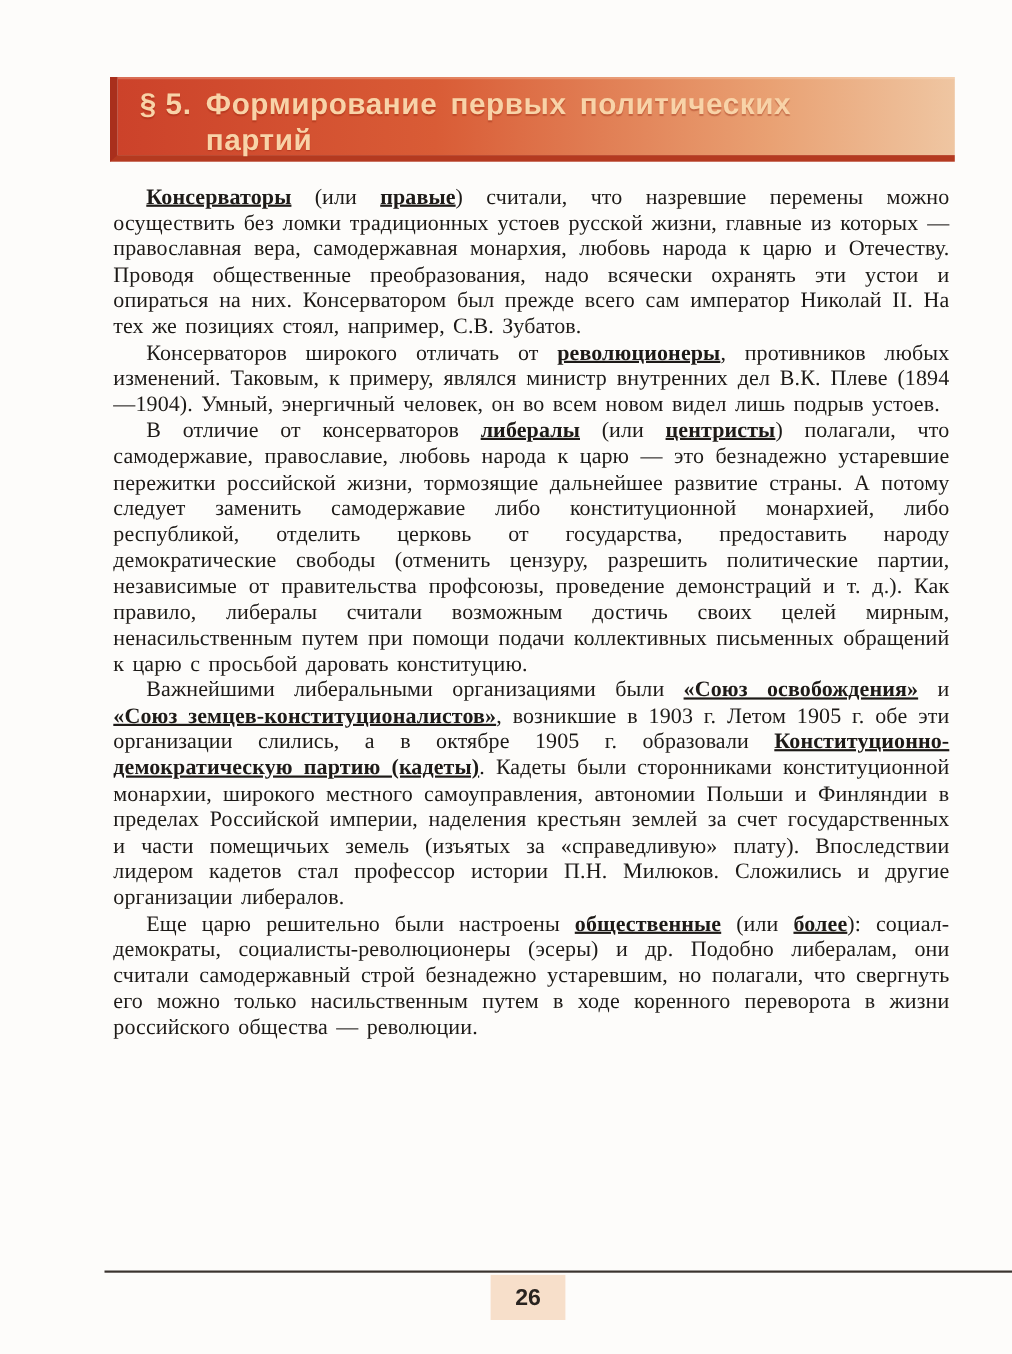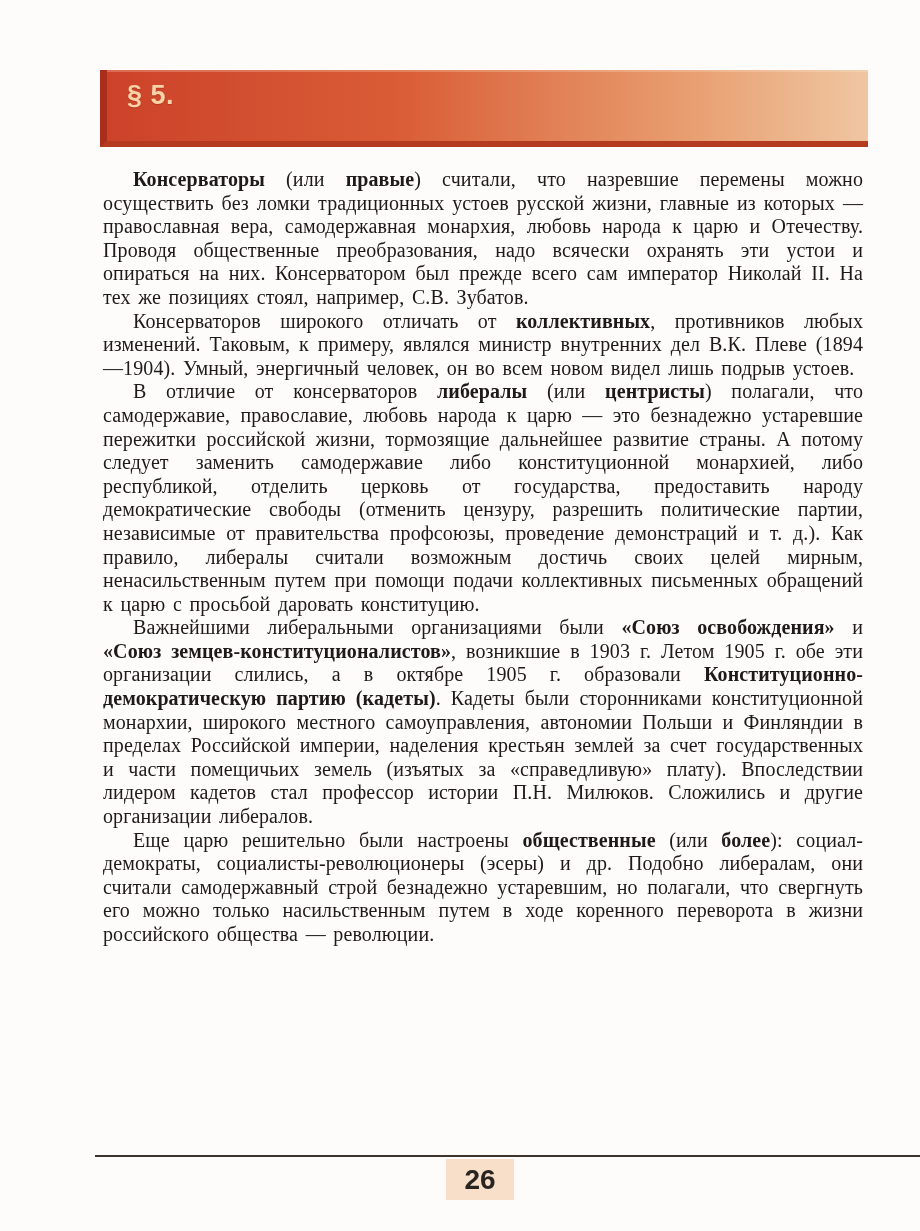--- a/index.html
+++ b/index.html
@@ -58,21 +58,21 @@
     font-size: 20px;
     line-height: 23.6px;
     text-align: justify;
     word-spacing: 2.5px;
     letter-spacing: 0.1px;
   }
   .body-text p {
     margin: 0;
     text-indent: 30px;
   }
-  .body-text b { font-weight: bold; }
+  .body-text b { font-weight: bold; text-decoration: underline; }
 
   
   .footer-rule {
     position: absolute;
     left: 95px;
     right: 0;
     top: 1155px;
     height: 2px;
     background: var(--rule, #3a332e);
   }
@@ -81,36 +81,37 @@
     left: 446px;
     top: 1159px;
     width: 68px;
     height: 41px;
     background: var(--pagenum-bg, #f7dfca);
     display: flex;
     align-items: center;
     justify-content: center;
     font-family: "Liberation Sans", "DejaVu Sans", sans-serif;
     font-weight: bold;
-    font-size: 28px;
+    font-size: 21px;
     color: var(--pagenum-text, #2a2420);
   }
 </style>
 </head>
 <body>
 
 <div class="page">
 
   <div class="banner">
     <span class="secnum">§ 5.</span>
+    <span class="sectitle">Формирование первых политических партий</span>
   </div>
 
   <div class="body-text" id="paragraphs">
       <p><b>Консерваторы</b><span> (или </span><b>правые</b><span>) считали, что назревшие перемены можно осуществить без ломки традиционных устоев русской жизни, главные из которых — православная вера, самодержавная монархия, любовь народа к царю и Отечеству. Проводя общественные преобразования, надо всячески охранять эти устои и опираться на них. Консерватором был прежде всего сам император Николай II. На тех же позициях стоял, например, С.В. Зубатов.</span></p>
-      <p><span>Консерваторов широкого отличать от </span><b>коллективных</b><span>, противников любых изменений. Таковым, к примеру, являлся министр внутренних дел В.К. Плеве (1894—1904). Умный, энергичный человек, он во всем новом видел лишь подрыв устоев.</span></p>
+      <p><span>Консерваторов широкого отличать от </span><b>революционеры</b><span>, противников любых изменений. Таковым, к примеру, являлся министр внутренних дел В.К. Плеве (1894—1904). Умный, энергичный человек, он во всем новом видел лишь подрыв устоев.</span></p>
       <p><span>В отличие от консерваторов </span><b>либералы</b><span> (или </span><b>центристы</b><span>) полагали, что самодержавие, православие, любовь народа к царю — это безнадежно устаревшие пережитки российской жизни, тормозящие дальнейшее развитие страны. А потому следует заменить самодержавие либо конституционной монархией, либо республикой, отделить церковь от государства, предоставить народу демократические свободы (отменить цензуру, разрешить политические партии, независимые от правительства профсоюзы, проведение демонстраций и т. д.). Как правило, либералы считали возможным достичь своих целей мирным, ненасильственным путем при помощи подачи коллективных письменных обращений к царю с просьбой даровать конституцию.</span></p>
       <p><span>Важнейшими либеральными организациями были </span><b>«Союз освобождения»</b><span> и </span><b>«Союз земцев-конституционалистов»</b><span>, возникшие в 1903 г. Летом 1905 г. обе эти организации слились, а в октябре 1905 г. образовали </span><b>Конституционно-демократическую партию (кадеты)</b><span>. Кадеты были сторонниками конституционной монархии, широкого местного самоуправления, автономии Польши и Финляндии в пределах Российской империи, наделения крестьян землей за счет государственных и части помещичьих земель (изъятых за «справедливую» плату). Впоследствии лидером кадетов стал профессор истории П.Н. Милюков. Сложились и другие организации либералов.</span></p>
       <p><span>Еще царю решительно были настроены </span><b>общественные</b><span> (или </span><b>более</b><span>): социал-демократы, социалисты-революционеры (эсеры) и др. Подобно либералам, они считали самодержавный строй безнадежно устаревшим, но полагали, что свергнуть его можно только насильственным путем в ходе коренного переворота в жизни российского общества — революции.</span></p>
     </div>
 
   <div class="footer-rule"></div>
 
   <div class="page-number">26</div>
 
 </div>

